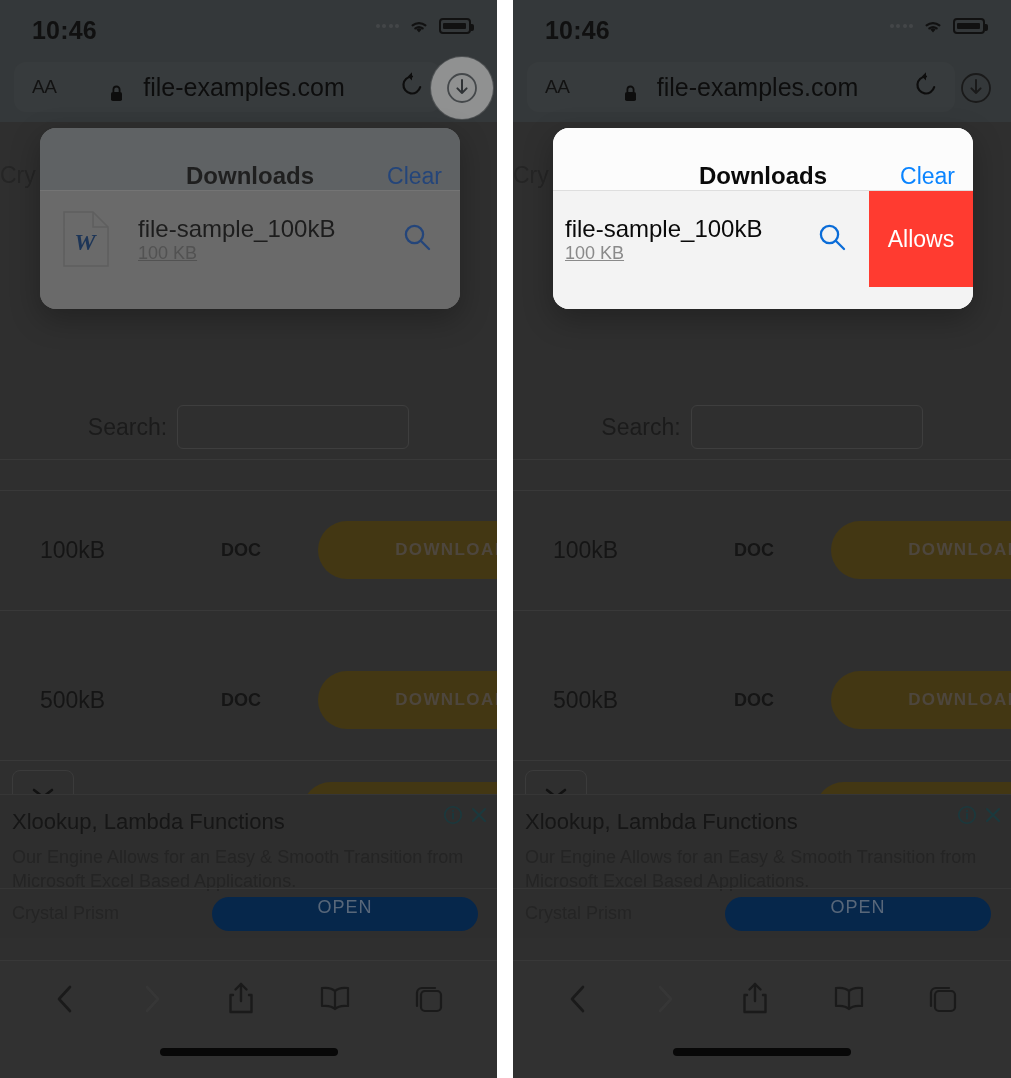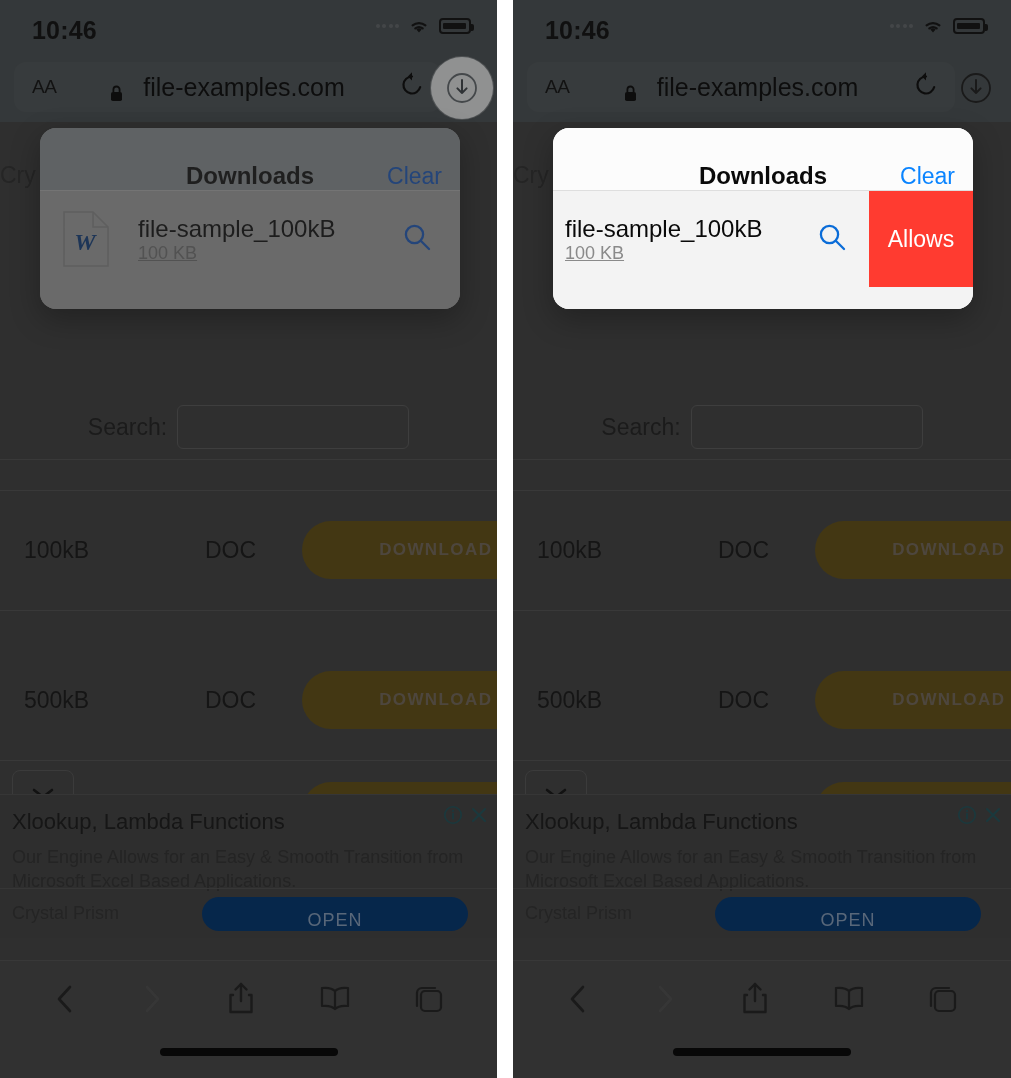--- a/index.html
+++ b/index.html
@@ -95,25 +95,25 @@
     display: flex; align-items: center; justify-content: center; gap: 10px;
   }
   .searchlabel { color: #2d2d2d; font-size: 23px; }
   .searchinput {
     width: 232px; height: 44px; border: 1px solid #646464; border-radius: 6px;
     background: transparent;
   }
   .hrule { position: absolute; left: 0; right: 0; height: 1px; background: #5c5c5c; }
 
   .trow {
-    position: absolute; left: 0; right: 0; height: 120px;
+    position: absolute; left: 16px; right: 0; height: 120px;
     display: flex; align-items: center;
   }
   .tcell-size { position:absolute; left: 24px; color:#232323; font-size: 23px; font-weight: 500; }
-  .tcell-type { position:absolute; left: 205px; color:#232323; font-size: 23px; }
+  .tcell-type { position:absolute; left: 205px; color:#232323; font-size: 18px; font-weight: bold; }
   .dlpill {
     position: absolute; left: 302px; width: 300px; height: 58px;
     background: #6d5a1f; border-radius: 29px;
     display: flex; align-items: center; justify-content: center;
   }
   .dlpill span { color: #7d7265; font-size: 17px; letter-spacing: 1.4px; font-weight: 600; }
 
   .selectchip {
     position: absolute; left: 12px; width: 62px; height: 46px;
     border: 1px solid #5f5f5f; border-radius: 8px 8px 0 0;
@@ -135,23 +135,23 @@
   .adicons {
     position: absolute; right: 8px; top: 10px; display:flex; align-items:center; gap: 6px;
   }
   .adfooter {
     position: absolute; left: 0; right: 0; bottom: 0; height: 50px;
     border-top: 1px solid #585858;
     display:flex; align-items:center;
   }
   .advertiser { position:absolute; left: 12px; color:#3b3b3b; font-size: 18px; }
   .openbtn {
-    position:absolute; left: 202px; width: 266px; height: 34px;
+    position:absolute; left: 212px; width: 266px; height: 34px;
     background: #0b3f7a; border-radius: 17px;
-    display:flex; align-items:flex-end; justify-content:center;
+    display:flex; align-items:flex-start; justify-content:center;
   }
   .openbtn span { color:#8fa7c4; font-size: 18px; letter-spacing: 1px; }
 
   
   .toolbar {
     position: absolute; left: 0; right: 0; bottom: 0; height: 118px;
     background: #4f4f4f; border-top: 1px solid #5b5b5b;
   }
   .tbicons {
     position: absolute; left: 0; right: 0; top: 14px; height: 52px;

